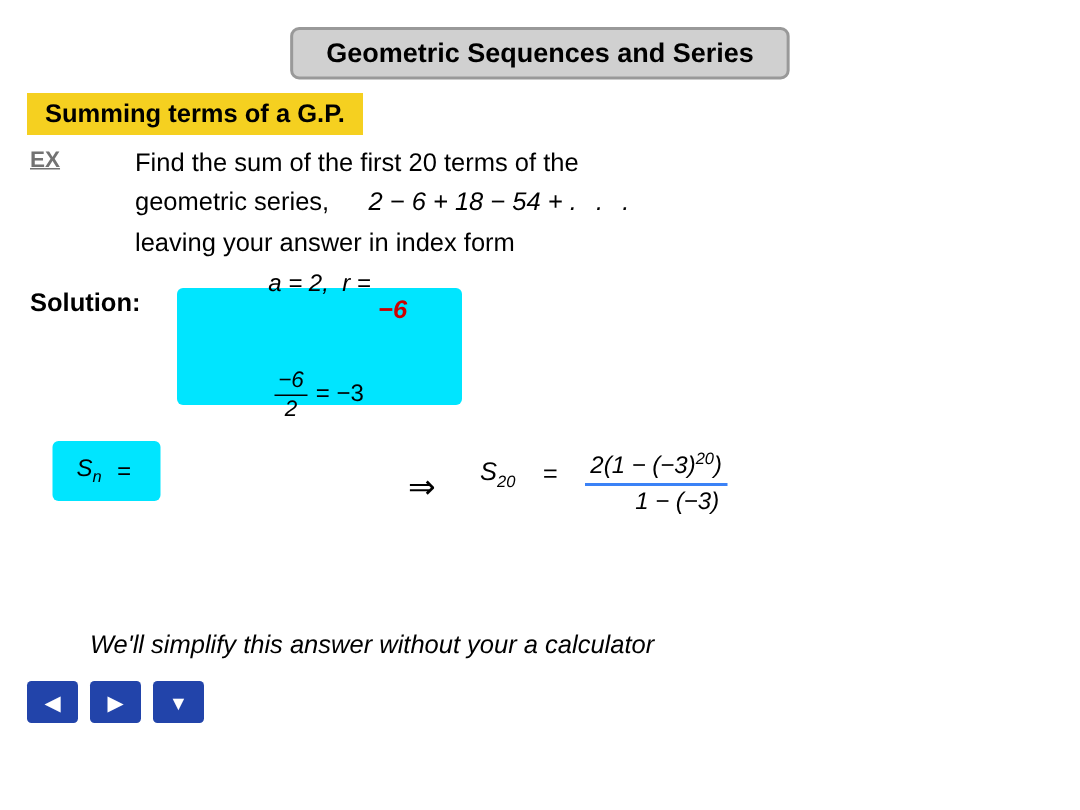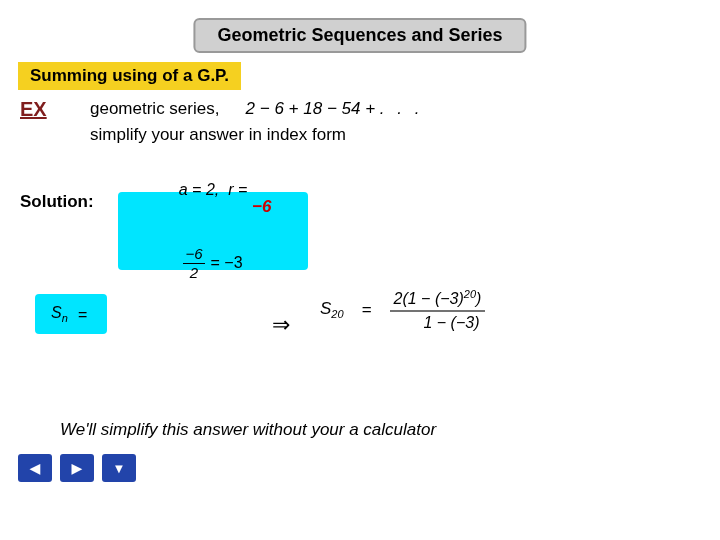--- a/index.html
+++ b/index.html
@@ -46,24 +46,24 @@
       font-size: 17px;
       font-weight: bold;
       color: #000;
     }
 
     
     .ex-label {
       position: absolute;
       top: 98px;
       left: 20px;
-      font-size: 20px;
+      font-size: 15px;
       font-weight: bold;
       text-decoration: underline;
-      color: #7f1d1d;
+      color: #737373;
     }
 
     
     .problem-text {
       position: absolute;
       top: 96px;
       left: 90px;
       font-size: 17px;
       color: #000;
       line-height: 1.55;
@@ -209,22 +209,23 @@
     
     .big-fraction {
       display: inline-flex;
       flex-direction: column;
       align-items: center;
       font-style: italic;
       font-size: 16px;
     }
 
     .big-fraction .numer {
-      border-bottom: 2px solid #737373;
+      border-bottom: 2px solid #3b82f6;
       padding: 2px 4px;
+      margin-top: 12px;
     }
 
     .big-fraction .denom {
       padding: 2px 4px;
       margin-left: 28px;
     }
 
     
     sup {
       font-size: 11px;
@@ -277,36 +278,37 @@
 </head>
 <body>
 
 <div class="page">
 
   <div class="title-box">
     <span>Geometric Sequences and Series</span>
   </div>
 
   <div class="subtitle-box">
-    <span>Summing using of a G.P.</span>
+    <span>Summing terms of a G.P.</span>
   </div>
 
   <div class="ex-label">
     <span>EX</span>
   </div>
 
   <div class="problem-text">
+    <span class="problem-line1">Find the sum of the first 20 terms of the</span>
     <span class="problem-line2">
       <span>geometric series,</span>
       &nbsp;
       <span class="math-series">
         <em>2 − 6 + 18 − 54 +</em>&nbsp;<span class="dots">. . .</span>
       </span>
     </span>
-    <span class="problem-line3">simplify your answer in index form</span>
+    <span class="problem-line3">leaving your answer in index form</span>
   </div>
 
   <div class="solution-label">
     <span>Solution:</span>
   </div>
 
   <div class="cyan-box">
     <div class="row1">
       <span><em>a</em> = 2,&nbsp;&nbsp;<em>r</em> =</span>
     </div>

